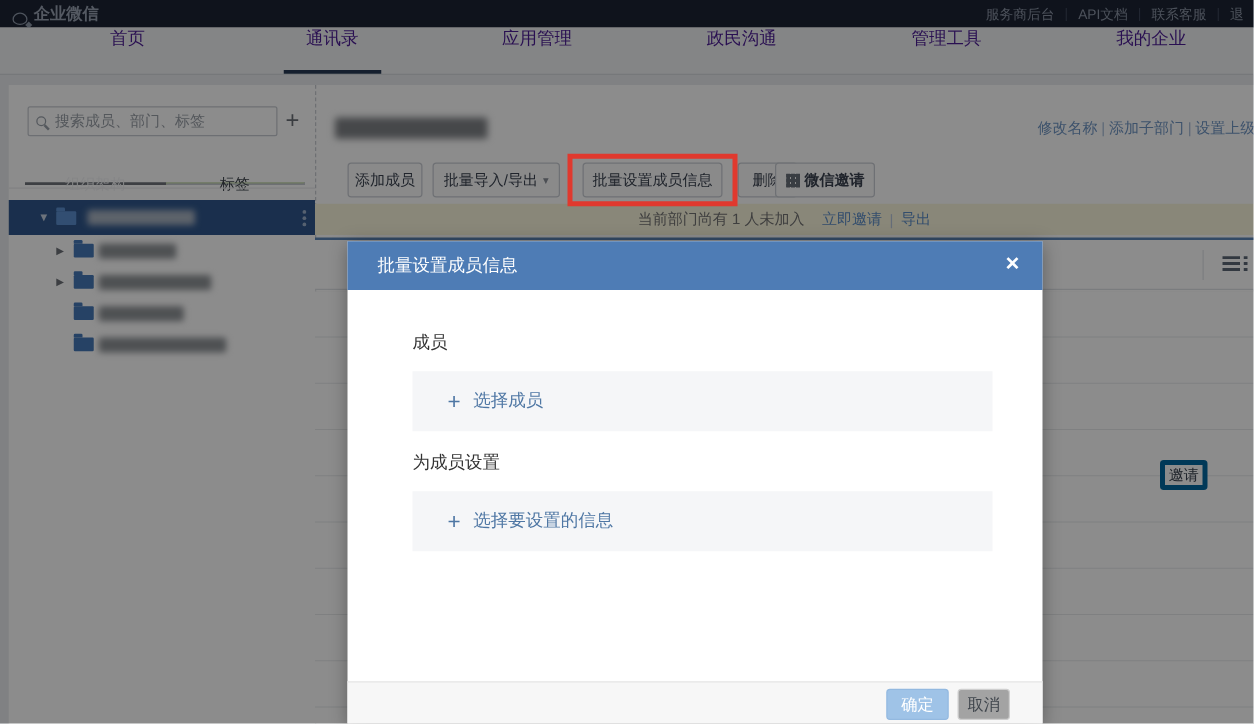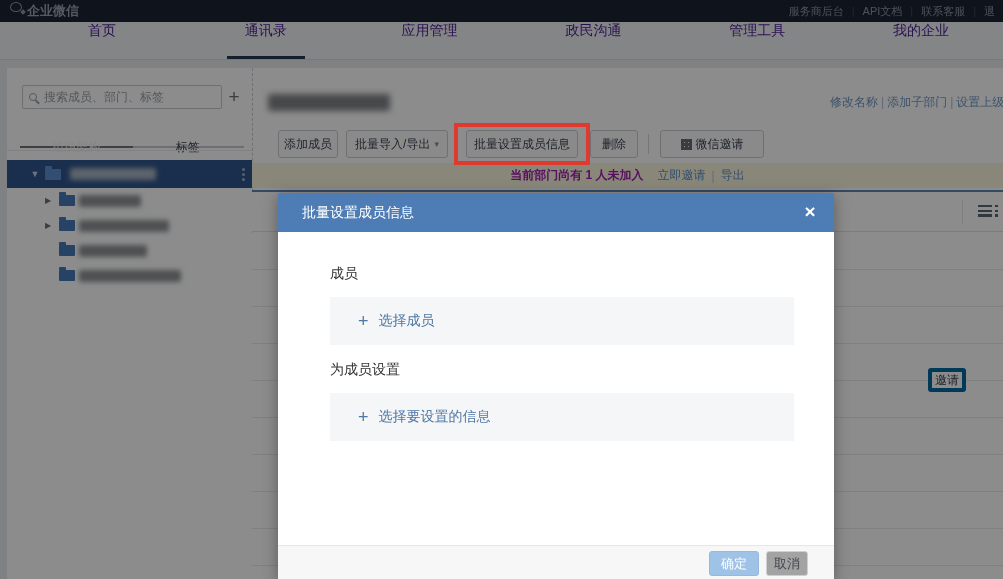--- a/index.html
+++ b/index.html
@@ -2,21 +2,21 @@
 <html><head>
 <meta charset="utf-8">
 <style>
   html,body{margin:0;padding:0;background:#d8dadd;}
   *{box-sizing:border-box;font-family:"Liberation Sans","DejaVu Sans",sans-serif;}
   .stage{position:relative;width:1003px;height:579px;overflow:hidden;background:#e9ebee;}
 
   
   .topbar{position:absolute;left:0;top:0;width:1003px;height:22px;background:#1c2434;
           display:flex;align-items:center;justify-content:space-between;padding:0 8px 0 10px;}
-  .logo{display:flex;align-items:flex-start;gap:5px;color:#99a2b2;font-size:13px;font-weight:bold;}
+  .logo{display:flex;align-items:flex-end;gap:5px;color:#99a2b2;font-size:13px;font-weight:bold;}
   .bubble{width:12px;height:10px;border:1.5px solid #8d97a8;border-radius:50% 50% 50% 50%/55% 55% 45% 45%;position:relative;}
   .bubble::after{content:'';position:absolute;right:-4px;bottom:-3px;width:4px;height:4px;background:#8d97a8;transform:rotate(45deg);}
   .toplinks{display:flex;align-items:center;gap:8px;color:#8b94a5;font-size:11px;white-space:nowrap;overflow:hidden;max-width:215px;}
   .toplinks .sep{color:#3d4659;}
   .toplinks a{color:#8b94a5;text-decoration:none;cursor:pointer;}
 
   
   .navbar{position:absolute;left:0;top:22px;width:1003px;height:38px;background:#f1f2f4;
           border-bottom:1px solid #d7dade;display:flex;padding-left:20px;}
   .navtab{flex:1;display:flex;align-items:flex-start;justify-content:center;font-size:14px;color:#4c1d95;
@@ -69,21 +69,21 @@
 
   .tbtn{position:absolute;top:130px;height:28px;background:#fbfbfc;border:1px solid #c9cdd3;border-radius:3px;
         font-size:12px;color:#3b4350;display:flex;align-items:center;justify-content:center;gap:4px;cursor:pointer;}
   .tb-divider{position:absolute;left:648px;top:134px;height:20px;border-left:1px solid #d4d7db;}
   .caret-down{font-size:9px;color:#8a9099;}
   .qr{width:11px;height:11px;background:repeating-linear-gradient(90deg,#697079 0 3px,transparent 3px 4px),
       repeating-linear-gradient(#697079 0 3px,transparent 3px 4px);}
 
   .notice{position:absolute;left:252px;top:163px;right:0;height:25px;background:#faf6dd;
           display:flex;align-items:center;justify-content:center;gap:14px;font-size:12px;}
-  .notice .ntext{color:#a21caf;font-weight:bold;}
+  .notice .ntext{color:#737373;}
   .notice .nlinks{color:#5e8ec7;display:flex;gap:6px;align-items:center;}
   .notice .nlinks .sep{color:#b8c6da;}
   .notice .nlinks span[data-interactable="true"]{cursor:pointer;}
 
   .table-topline{position:absolute;left:252px;top:190px;right:0;height:2px;background:#5d87b8;}
   .table-header{position:absolute;left:252px;top:192px;right:0;height:40px;border-bottom:1px solid #dfe2e6;background:#fff;}
   .th-email{position:absolute;left:578px;top:12px;font-size:11px;color:#000000;margin-top:42px;}
   .th-sep{position:absolute;left:710px;top:8px;height:24px;border-left:1px solid #e3e6ea;}
   .colset{position:absolute;left:726px;top:13px;display:flex;gap:3px;align-items:center;cursor:pointer;}
   .colset .bars{width:14px;height:12px;background:repeating-linear-gradient(#5b6775 0 2.5px,transparent 2.5px 4.75px);}
@@ -223,21 +223,21 @@
     <span data-interactable="false">批量导入/导出</span>
     <span class="caret-down" data-interactable="false">▾</span>
   </div>
   <div class="tbtn" style="left:466px;width:112px;" data-interactable="true">
     <span data-interactable="false">批量设置成员信息</span>
   </div>
   <div class="tbtn" style="left:590px;width:48px;" data-interactable="true">
     <span data-interactable="false">删除</span>
   </div>
   <div class="tb-divider" data-interactable="false"></div>
-  <div class="tbtn" style="left:660px;width:104px;" data-interactable="true">
+  <div class="tbtn" style="left:620px;width:80px;font-weight:bold;" data-interactable="true">
     <span class="qr" data-interactable="false"></span>
     <span data-interactable="false">微信邀请</span>
   </div>
 
   <div class="notice" data-interactable="false">
     <span class="ntext" data-interactable="false">当前部门尚有 1 人未加入</span>
     <span class="nlinks">
       <span data-interactable="true">立即邀请</span>
       <span class="sep" data-interactable="false">|</span>
       <span data-interactable="true">导出</span>

